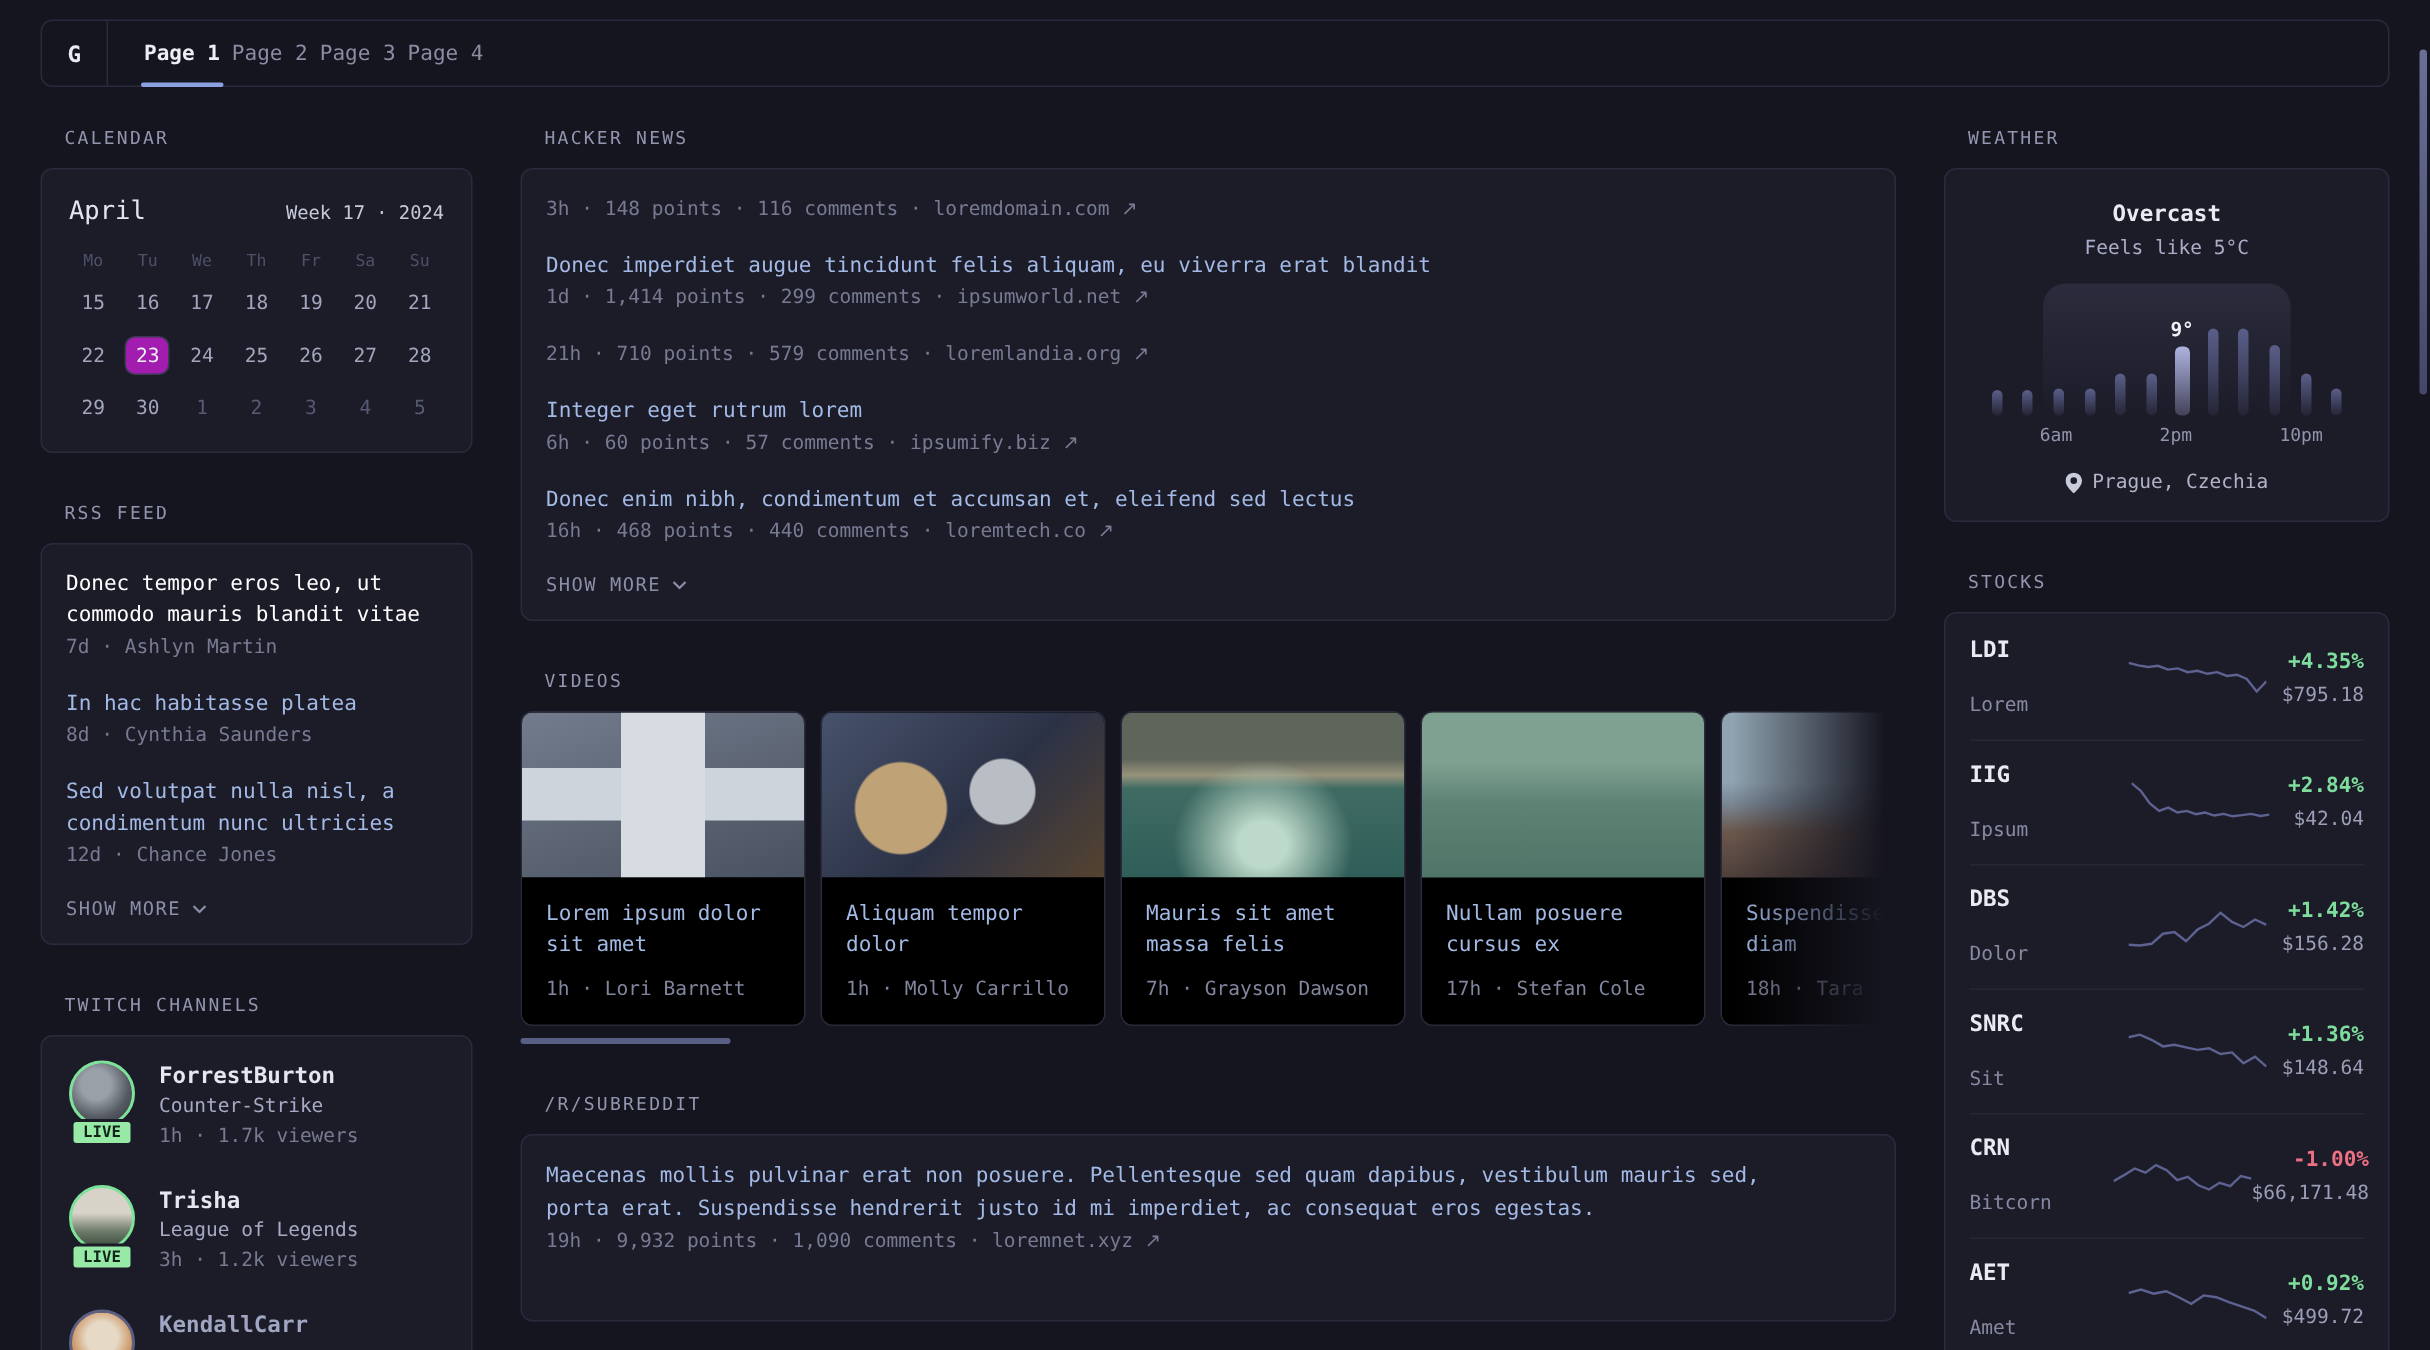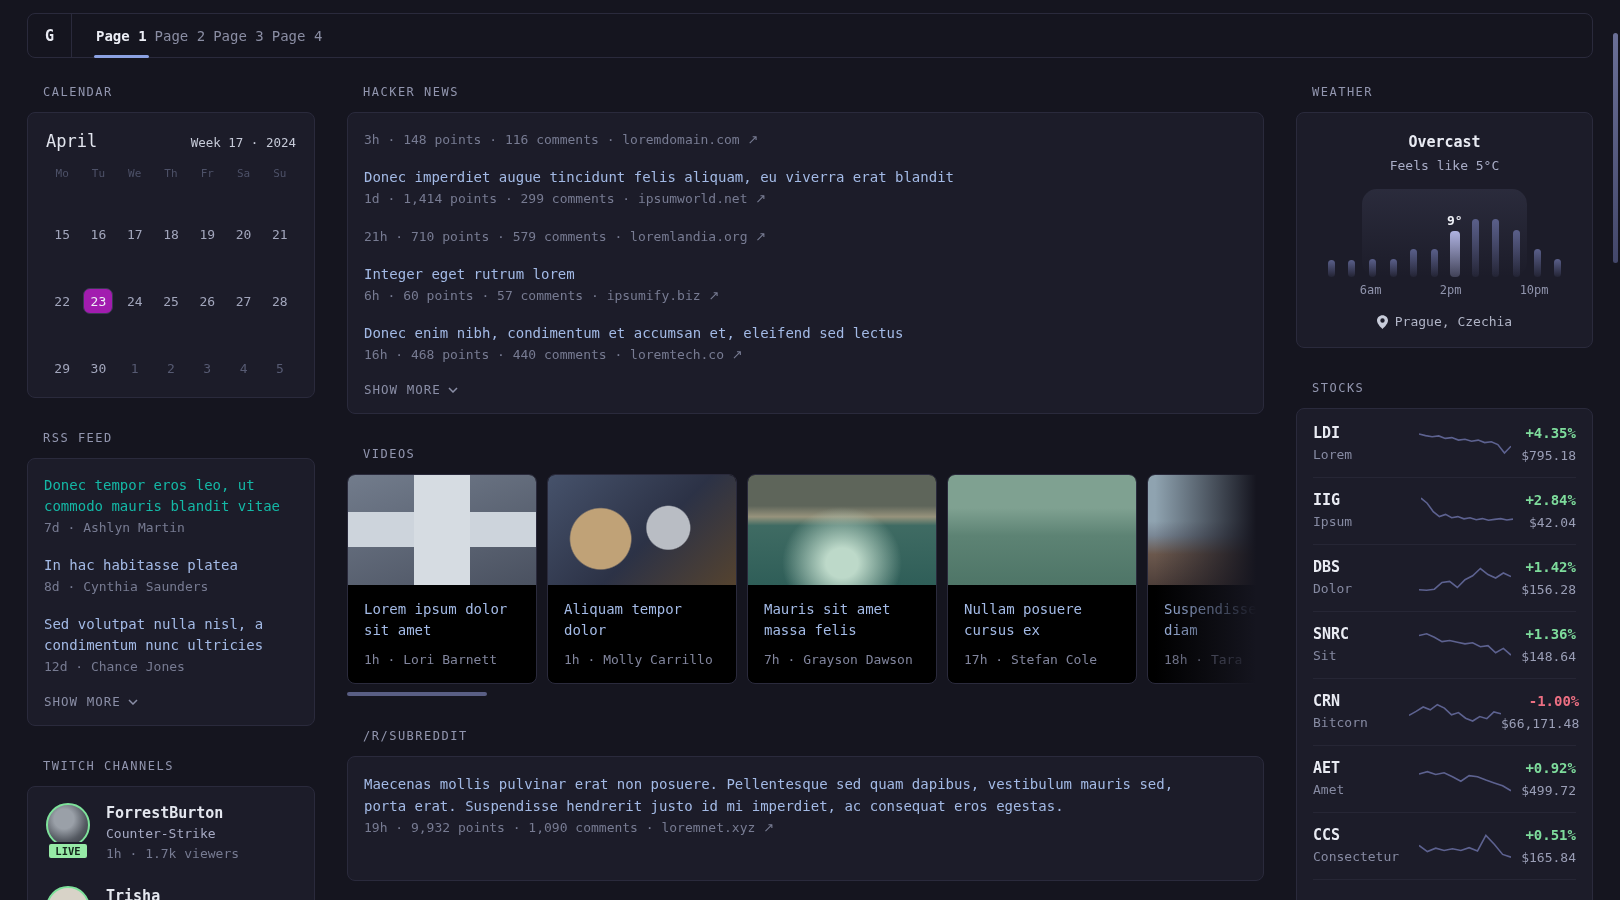--- a/index.html
+++ b/index.html
@@ -25,28 +25,28 @@
   .col-right{width:297px;}
   .sec-h{font-size:12px;letter-spacing:1.5px;color:#9296af;margin:0 0 13px 16px;}
   .card{background:#1c1c29;border:1px solid #2a2a3c;border-radius:8px;padding:16px;}
 
   
   .cal-head{display:flex;justify-content:space-between;align-items:baseline;padding:2px 2px 0;}
   .cal-month{font-size:17px;color:#e2e5ee;}
   .cal-week{font-size:12.5px;color:#c6cad8;}
   .cal-grid{display:grid;grid-template-columns:repeat(7,1fr);row-gap:9px;margin-top:16px;justify-items:center;align-items:center;}
   .cal-wd{font-size:11px;color:#4d5168;}
-  .cal-day{font-size:13px;color:#a2a6bc;width:30px;height:26px;display:flex;align-items:center;justify-content:center;border-radius:7px;margin-top:32px;}
+  .cal-day{font-size:13px;color:#a2a6bc;width:30px;height:26px;display:flex;align-items:center;justify-content:center;border-radius:7px;}
   .cal-day.dim{color:#565a72;}
   .cal-day.sel{color:#eef0f6;background:#a21caf;border:1px solid #3a3a52;}
 
   
   .feed-item{margin-bottom:17px;}
   .feed-title{font-size:14px;line-height:21px;color:#a3bae6;white-space:pre-line;cursor:pointer;}
-  .feed-title.visited{color:#14b8a6;}
+  .feed-title.visited{color:#ffffff;}
   .feed-meta{font-size:13px;line-height:21px;color:#777b92;white-space:nowrap;}
   .hn-title{white-space:nowrap;overflow:hidden;}
   .show-more{display:flex;align-items:center;gap:7px;font-size:12.5px;letter-spacing:1px;color:#8a8ea6;cursor:pointer;margin-top:2px;}
   .chev{stroke:#8a8ea6;fill:none;stroke-width:1.5;}
   .ext{font-family:"DejaVu Sans",sans-serif;color:#777b92;cursor:pointer;}
 
   
   .tw-row{display:flex;gap:14px;margin-bottom:22px;cursor:pointer;}
   .tw-avatar-col{display:flex;flex-direction:column;align-items:center;width:48px;flex-shrink:0;}
   .tw-avatar{width:44px;height:44px;border-radius:50%;border:2px solid #5b5f82;}
@@ -104,21 +104,21 @@
   .w-x{flex:1;font-size:12px;color:#9094ac;white-space:nowrap;display:flex;justify-content:center;}
   .w-loc{display:flex;align-items:center;justify-content:center;gap:7px;margin-top:17px;
     font-size:13px;color:#b0b4c6;}
 
   
   .stocks-card{padding:2px 16px;}
   .stock-row{display:flex;align-items:center;justify-content:space-between;padding:12px 0;border-top:1px solid #262635;cursor:pointer;}
   .stock-row:first-of-type{border-top:none;}
   .s-left{width:96px;flex-shrink:0;}
   .s-sym{font-size:15px;font-weight:bold;color:#e9ebf3;line-height:20px;}
-  .s-name{font-size:13px;color:#868aa2;line-height:20px;margin-top:2px;}
+  .s-name{font-size:13px;color:#868aa2;line-height:20px;margin-top:18px;}
   .spark{width:92px;height:34px;flex-shrink:0;}
   .spark polyline{fill:none;stroke:#5d6290;stroke-width:1.6;vector-effect:non-scaling-stroke;}
   .s-right{display:flex;flex-direction:column;align-items:flex-end;}
   .s-chg{font-size:14px;font-weight:bold;line-height:19px;}
   .s-chg.up{color:#7edc9c;}
   .s-chg.down{color:#ec6f82;}
   .s-price{font-size:13px;color:#9a9eb6;line-height:19px;margin-top:3px;}
 
   .v-scroll{position:absolute;right:2px;top:33px;width:5px;height:230px;border-radius:3px;
     background:linear-gradient(to bottom,#6a6f96,#43476a);cursor:pointer;}

